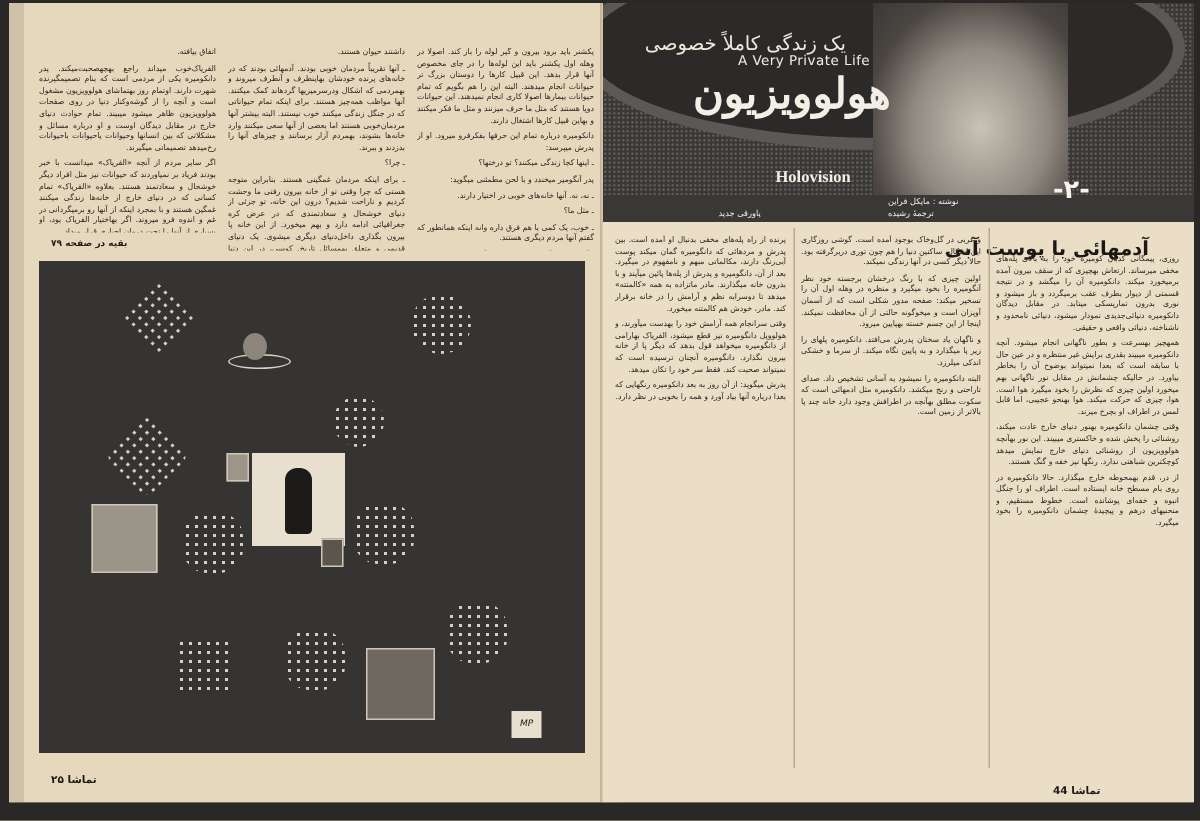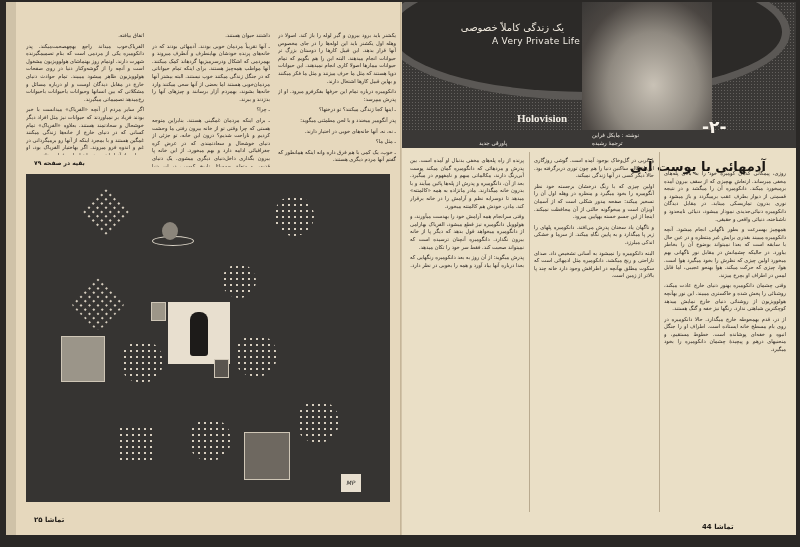--- a/index.html
+++ b/index.html
@@ -17,21 +17,21 @@
     background-image:radial-gradient(circle,#d8cfc0 1px,transparent 1.3px);
     background-size:6px 6px;}
   .photo{position:absolute;background:#9d9688;border:1px solid #cfc6b6;}
   .header{position:absolute;left:0;top:0;width:394px;height:128px;background:#3a3836;overflow:hidden;}
   .ellipse{position:absolute;left:-10px;top:-30px;width:390px;height:120px;border-radius:50%;background:#2c2a28;
      box-shadow:0 0 0 8px #5b5855;}
   .halftone{position:absolute;left:0;top:0;width:100%;height:100%;
      background-image:radial-gradient(circle,#8d8a85 0.7px,transparent 0.9px);background-size:3px 3px;opacity:.5;}
   .face{position:absolute;left:180px;top:0;width:130px;height:128px;
      background:radial-gradient(ellipse at 55% 65%,#c9c2b6 0%,#8f8980 45%,#4b4642 75%,#3a3836 100%);}
-  .h-sub{position:absolute;right:232px;top:20px;color:#efe8dc;font-size:10px;direction:rtl;}
+  .h-sub{position:absolute;right:232px;top:20px;color:#efe8dc;font-size:13px;direction:rtl;}
   .h-en{position:absolute;left:90px;top:34px;color:#f2ede4;font-size:9px;font-weight:normal;letter-spacing:.3px;}
   .h-fa{position:absolute;left:60px;top:44px;color:#f4efe6;font-size:28px;font-weight:bold;direction:rtl;font-family:"DejaVu Serif",serif;}
   .h-holo{position:absolute;left:115px;top:110px;color:#f4efe6;font-size:11px;font-weight:bold;font-family:"Liberation Serif",serif;}
   .h-author{position:absolute;left:190px;top:128px;color:#f0ebe2;font-size:5.5px;direction:rtl;}
   .h-trans{position:absolute;left:190px;top:137px;color:#f0ebe2;font-size:5.5px;direction:rtl;}
   .h-serial{position:absolute;left:77px;top:137px;color:#f0ebe2;font-size:5.5px;direction:rtl;}
   .h-num{position:absolute;left:300px;top:115px;color:#f7f2ea;font-size:17px;font-weight:bold;}
   .band{position:absolute;left:0;top:128px;width:394px;height:18px;background:#3a3836;}
   .subtitle{position:absolute;right:30px;top:157px;font-size:13px;font-weight:bold;color:#1c1814;direction:rtl;}
   .rule{position:absolute;top:150px;width:1px;height:360px;background:#b9aa8f;}
@@ -93,20 +93,21 @@
 
   <div class="fold"></div>
 
   <div class="page right">
     <div class="header">
       <div class="halftone"></div>
       <div class="ellipse"></div>
       <div class="face"></div>
       <div class="h-sub">یک زندگی کاملاً خصوصی</div>
       <div class="h-en">A Very Private Life</div>
+      <div class="h-fa">هولوویزیون</div>
       <div class="h-holo">Holovision</div>
     </div>
     <div class="band">
       <div class="h-author" style="top:2px;">نوشته : مایکل فراین</div>
       <div class="h-trans" style="top:10px;">ترجمهٔ رشیده</div>
       <div class="h-serial" style="top:10px;">پاورقی جدید</div>
     </div>
     <div class="h-num">-۲-</div>
 
     <div class="subtitle">آدمهائی با پوست آبی</div>

